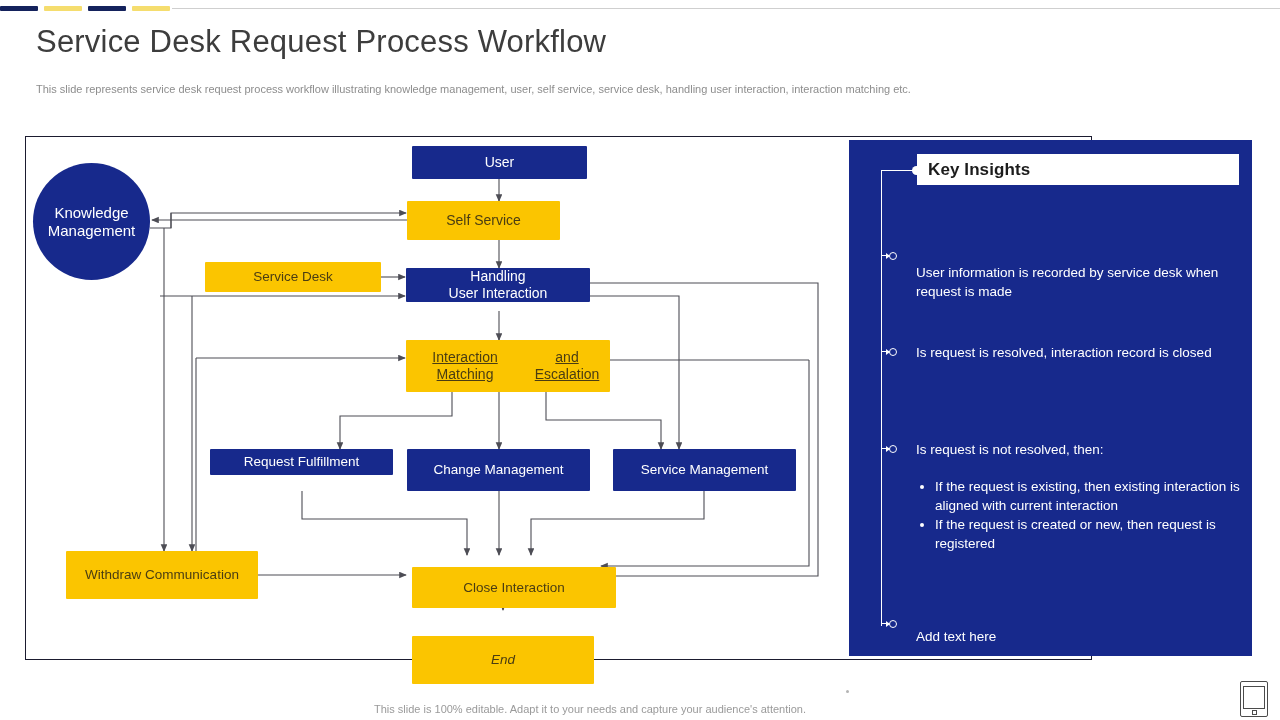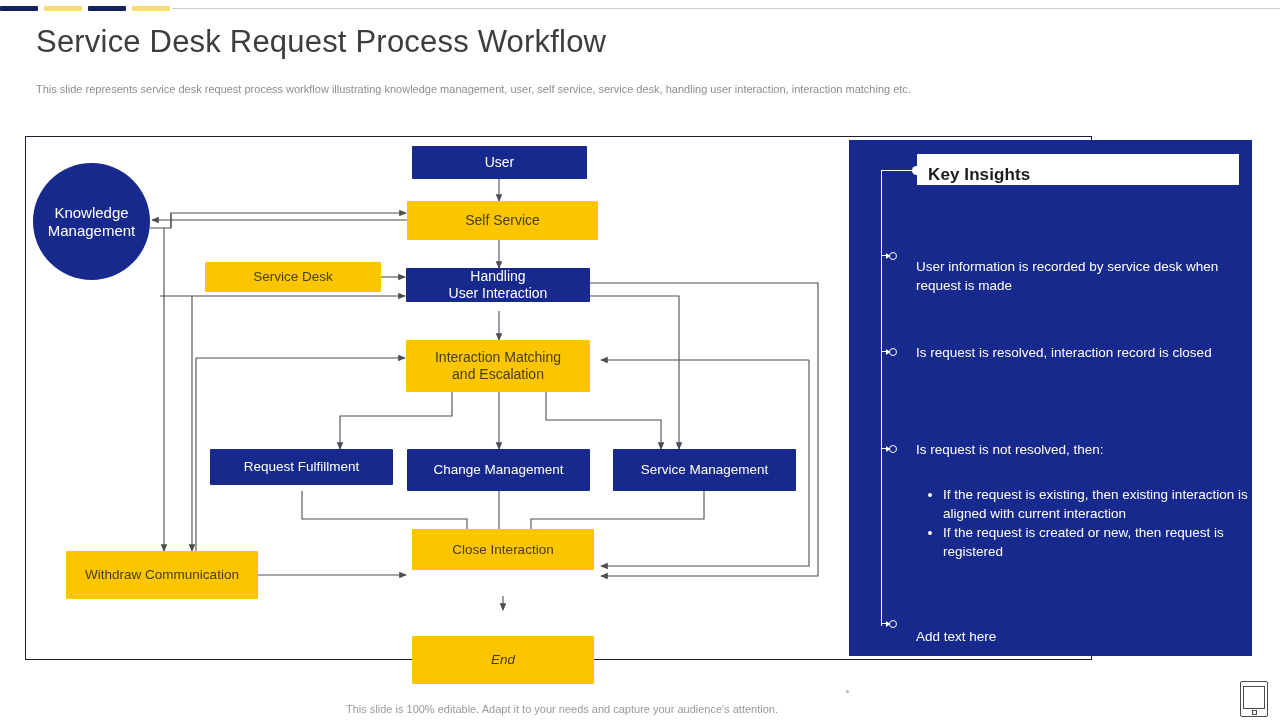--- a/index.html
+++ b/index.html
@@ -36,36 +36,36 @@
 
   .node{position:absolute;box-sizing:border-box;display:flex;align-items:center;
         justify-content:center;text-align:center;border-radius:1px;line-height:1.18;}
   .navy{background:#17298c;color:#ffffff;}
   .gold{background:#fbc500;color:#4a3d12;}
   .circle{border-radius:50%;background:#17298c;color:#fff;}
 
   
   #panel{position:absolute;left:849px;top:140px;width:403px;height:516px;background:#17298c;}
   #panel-title{position:absolute;left:917px;top:154px;width:322px;height:31px;background:#ffffff;
-     display:flex;align-items:flex-end;}
+     display:flex;align-items:center;}
   #panel-title span{font-size:17px;font-weight:bold;color:#1c1c1c;padding-left:11px;letter-spacing:.1px;}
   .spine{position:absolute;left:881px;top:170px;width:1px;height:456px;background:#ffffff;}
   .spine-top{position:absolute;left:881px;top:170px;width:36px;height:1px;background:#ffffff;}
   .dot{position:absolute;left:912px;top:166px;width:9px;height:9px;border-radius:50%;background:#fff;}
   .ins{position:absolute;left:916px;color:#ffffff;font-size:13.5px;line-height:19px;width:325px;}
   .ring{position:absolute;width:6px;height:6px;border:1.3px solid #ffffff;border-radius:50%;}
   .tick{position:absolute;left:881px;width:8px;height:1px;background:#ffffff;}
   .tick:after{content:"";position:absolute;right:-1px;top:-2.5px;border-left:4px solid #ffffff;
        border-top:3px solid transparent;border-bottom:3px solid transparent;}
-  .sub{margin:8px;padding-left:19px;}
+  .sub{margin:0;padding-left:19px;}
   .sub li{margin:0;}
 
   
   #footer{position:absolute;left:0;top:703px;width:1124px;text-align:center;
-          font-size:11px;color:#9a9a9a;}
+          font-size:11px;color:#9a9a9a;padding-left:28px;}
   #dev-icon{position:absolute;left:1240px;top:681px;width:28px;height:36px;
             border:1.4px solid #4b4b4b;border-radius:2px;box-sizing:border-box;background:#fff;}
   #dev-icon i{position:absolute;left:2px;right:2px;top:4px;bottom:7px;border:1.2px solid #4b4b4b;display:block;}
   #dev-icon b{position:absolute;left:50%;bottom:1.5px;margin-left:-2.5px;width:5px;height:5px;
               border:1.1px solid #4b4b4b;box-sizing:border-box;}
   #micro-dot{position:absolute;left:846px;top:690px;width:3px;height:3px;background:#b4b4b4;border-radius:50%;}
 </style>
 </head>
 <body>
 
@@ -140,57 +140,57 @@
   </g>
 </svg>
 
 <div class="node circle" style="left:33px;top:163px;width:117px;height:117px;font-size:15px;flex-direction:column;">
   <div>Knowledge</div>
   <div>Management</div>
 </div>
 
 <div class="node navy" style="left:412px;top:146px;width:175px;height:33px;font-size:14px;">User</div>
 
-<div class="node gold" style="left:407px;top:201px;width:191px;height:39px;font-size:14px;">Self Service</div>
+<div class="node gold" style="left:407px;top:201px;width:153px;height:39px;font-size:14px;">Self Service</div>
 
 <div class="node gold" style="left:205px;top:262px;width:176px;height:30px;font-size:13.5px;">Service Desk</div>
 
 <div class="node navy" style="left:406px;top:268px;width:184px;height:34px;font-size:14px;flex-direction:column;text-align:right;">
   <div>Handling</div>
   <div>User Interaction</div>
 </div>
 
-<div class="node gold" style="left:406px;top:340px;width:184px;height:52px;font-size:14px;flex-direction:column;">
+<div class="node gold" style="left:406px;top:340px;width:204px;height:52px;font-size:14px;text-decoration:underline;">
   <div>Interaction  Matching</div>
   <div>and Escalation</div>
 </div>
 
-<div class="node navy" style="left:210px;top:449px;width:183px;height:36px;font-size:13.5px;">Request Fulfillment</div>
+<div class="node navy" style="left:210px;top:449px;width:183px;height:26px;font-size:13.5px;">Request Fulfillment</div>
 
 <div class="node navy" style="left:407px;top:449px;width:183px;height:42px;font-size:13.5px;">Change Management</div>
 
 <div class="node navy" style="left:613px;top:449px;width:183px;height:42px;font-size:13.5px;">Service  Management</div>
 
 <div class="node gold" style="left:66px;top:551px;width:192px;height:48px;font-size:13.5px;">Withdraw Communication</div>
 
-<div class="node gold" style="left:412px;top:529px;width:182px;height:41px;font-size:13.5px;">Close Interaction</div>
+<div class="node gold" style="left:412px;top:567px;width:204px;height:41px;font-size:13.5px;">Close Interaction</div>
 
 <div class="node gold" style="left:412px;top:636px;width:182px;height:48px;font-size:13.5px;font-style:italic;">End</div>
 
 <div id="panel"></div>
 <div id="panel-title">
   <span>Key Insights</span>
 </div>
 <div class="spine-top"></div>
 <div class="spine"></div>
 <div class="dot"></div>
 
 <div class="tick" style="top:255px;"></div>
 <div class="ring" style="left:889px;top:252px;"></div>
-<div class="ins" style="top:257px;">User information is recorded by service desk when request is made</div>
+<div class="ins" style="top:263px;">User information is recorded by service desk when request is made</div>
 
 <div class="tick" style="top:351px;"></div>
 <div class="ring" style="left:889px;top:348px;"></div>
 <div class="ins" style="top:343px;">Is request is resolved, interaction record is closed</div>
 
 <div class="tick" style="top:448px;"></div>
 <div class="ring" style="left:889px;top:445px;"></div>
 <div class="ins" style="top:440px;">Is request is not resolved, then:</div>
 <ul class="ins sub" style="top:477px;list-style:disc;">
   <li>If the request is existing, then existing interaction is aligned with current interaction</li>

